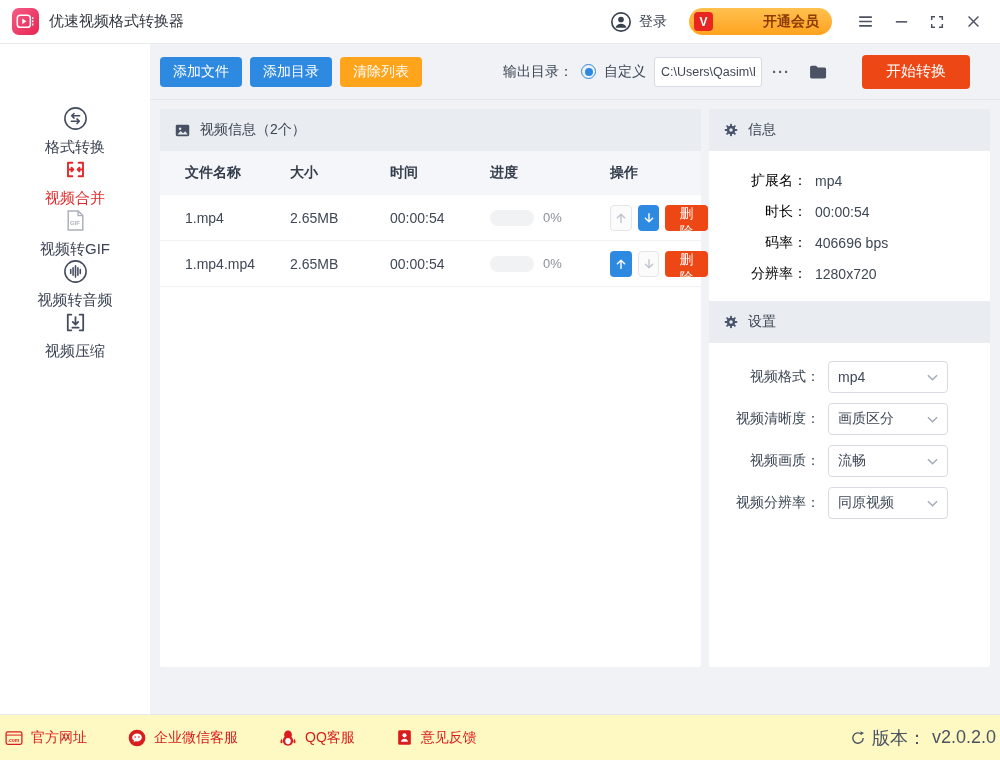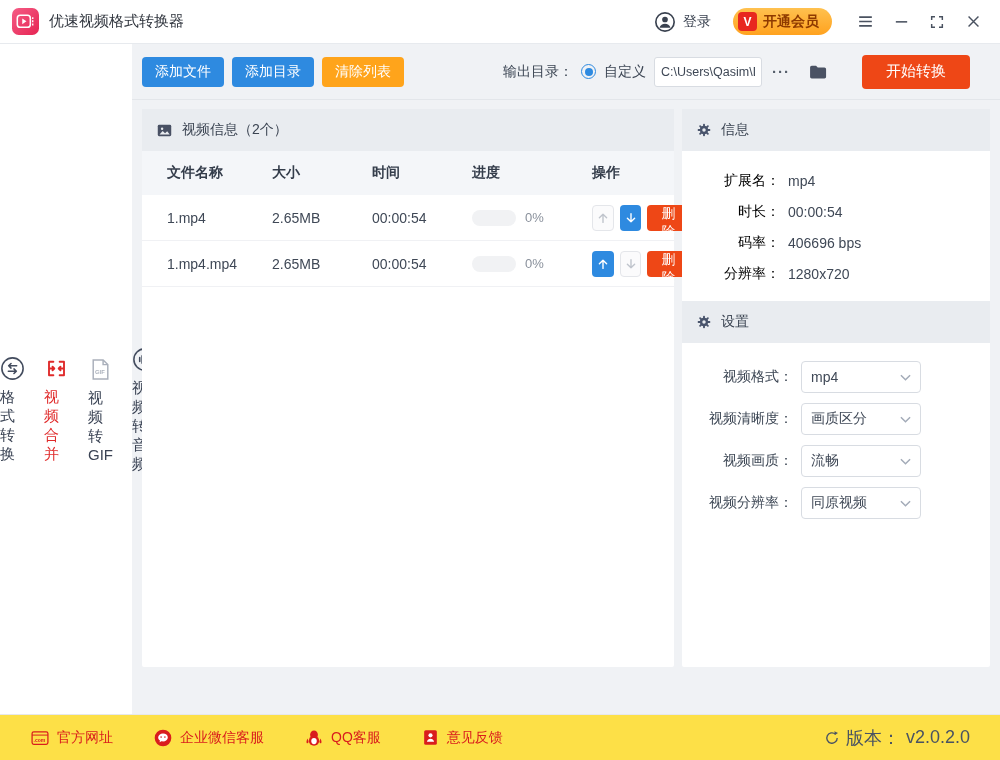--- a/index.html
+++ b/index.html
@@ -7,28 +7,28 @@
   body { font-family:"Liberation Sans","DejaVu Sans",sans-serif; background:#f0f2f5; color:#3c4654; }
   .window { width:1000px; height:760px; display:flex; flex-direction:column; }
 
   
   .titlebar { height:44px; background:#fff; border-bottom:1px solid #e7eaee; display:flex; align-items:center; padding:0 12px; flex:0 0 auto; }
   .app-title { margin-left:10px; font-size:15px; color:#2f343d; }
   .tb-spacer { flex:1; }
   .login-group { display:flex; align-items:center; gap:7px; font-size:14px; color:#39414f; cursor:pointer; }
   .vip-pill { margin-left:22px; display:flex; align-items:center; gap:6px; background:linear-gradient(180deg,#ffc14f,#ffa21f); border-radius:15px; padding:4px 13px 4px 5px; cursor:pointer; }
   .vip-badge { width:19px; height:19px; background:#e8261f; border-radius:4px; color:#fff; font-size:12px; font-weight:bold; display:flex; align-items:center; justify-content:center; }
-  .vip-text { font-size:14px; font-weight:bold; color:#8f3a00; }
+  .vip-text { font-size:14px; font-weight:bold; color:#8f3a00;margin-left:44px; }
   .win-btn { width:30px; height:30px; display:flex; align-items:center; justify-content:center; cursor:pointer; }
   .win-btn + .win-btn { margin-left:6px; }
   .win-controls { display:flex; align-items:center; margin-left:18px; }
 
   
   .main-row { flex:1; display:flex; min-height:0; }
-  .sidebar { width:132px; background:#fff; flex:0 0 auto; display:flex; align-items:center; padding-top:62px; gap:19px; }
+  .sidebar { width:150px; background:#fff; flex:0 0 auto; display:flex; flex-direction:column; align-items:center; padding-top:62px; }
   .side-item { display:flex; flex-direction:column; align-items:center; gap:7px; cursor:pointer; color:#3a4354; }
   .side-item .lbl { font-size:15px; }
   .side-item.active { color:#e02a2a; }
 
   .content { flex:1; display:flex; flex-direction:column; min-width:0;justify-content:center; }
   .toolbar { height:56px; border-bottom:1px solid #e3e6ea; display:flex; align-items:center; padding:0 30px 0 10px; flex:0 0 auto; }
   .btn { border:none; border-radius:4px; color:#fff; font-size:14px; height:30px; padding:0 13px; cursor:pointer; font-family:inherit; }
   .btn-blue { background:#2e8ae0; }
   .btn-orange { background:#ffa41b; }
   .btn + .btn { margin-left:8px; }
@@ -56,33 +56,33 @@
   .prog-wrap { display:flex; align-items:center; gap:9px; }
   .prog-track { width:44px; height:16px; border-radius:8px; background:#f1f2f4; }
   .prog-label { font-size:13px; color:#8a919c; }
   .ops { display:flex; align-items:center; gap:6px; }
   .mini-btn { width:26px; height:26px; border-radius:4px; display:flex; align-items:center; justify-content:center; cursor:pointer; border:1px solid transparent; }
   .mini-btn.on { background:#2e8ae0; color:#fff; }
   .mini-btn.off { background:#fbfbfc; border-color:#e4e6ea; color:#c0c5cd; cursor:default; }
   .btn-del { background:#ee4716; color:#fff; border:none; border-radius:4px; height:26px; padding:0 10px; font-size:13.5px; cursor:pointer; font-family:inherit; }
 
   
-  .right-panel { width:308px; flex:0 0 auto; }
+  .right-panel { width:281px; flex:0 0 auto; }
   .info-fields { padding:14px 0 12px 0; }
   .ifield { display:flex; align-items:center; height:31px; font-size:14px; }
   .ifield .il { width:98px; text-align:right; color:#000000; flex:0 0 auto; }
   .ifield .iv { margin-left:8px; color:#3f4856; }
   .set-fields { padding:13px 13px; }
   .sfield { display:flex; align-items:center; height:42px; font-size:14px; }
   .sfield .sl { width:98px; text-align:right; color:#3c4654; flex:0 0 auto; }
   .select { margin-left:8px; width:120px; height:32px; border:1px solid #d8dce2; border-radius:4px; background:#fff; display:flex; align-items:center; padding:0 9px; cursor:pointer; }
   .select .sv { flex:1; font-size:14px; color:#3f4856; }
 
   
-  .footer { height:46px; flex:0 0 auto; background:#fde047; border-top:1px solid #e6e8ec; display:flex; align-items:center; padding:0 30px; }
+  .footer { height:46px; flex:0 0 auto; background:#fef9c3; border-top:1px solid #e6e8ec; display:flex; align-items:center; padding:0 4px; }
   .flink { display:flex; align-items:center; gap:7px; color:#d91d1d; font-size:14px; cursor:pointer; }
   .flink + .flink { margin-left:40px; }
   .version { margin-left:auto; display:flex; align-items:center; gap:6px; color:#4a5362; font-size:18px; }
 </style>
 </head>
 <body>
 
 <div class="window">
 
   <div class="titlebar">

